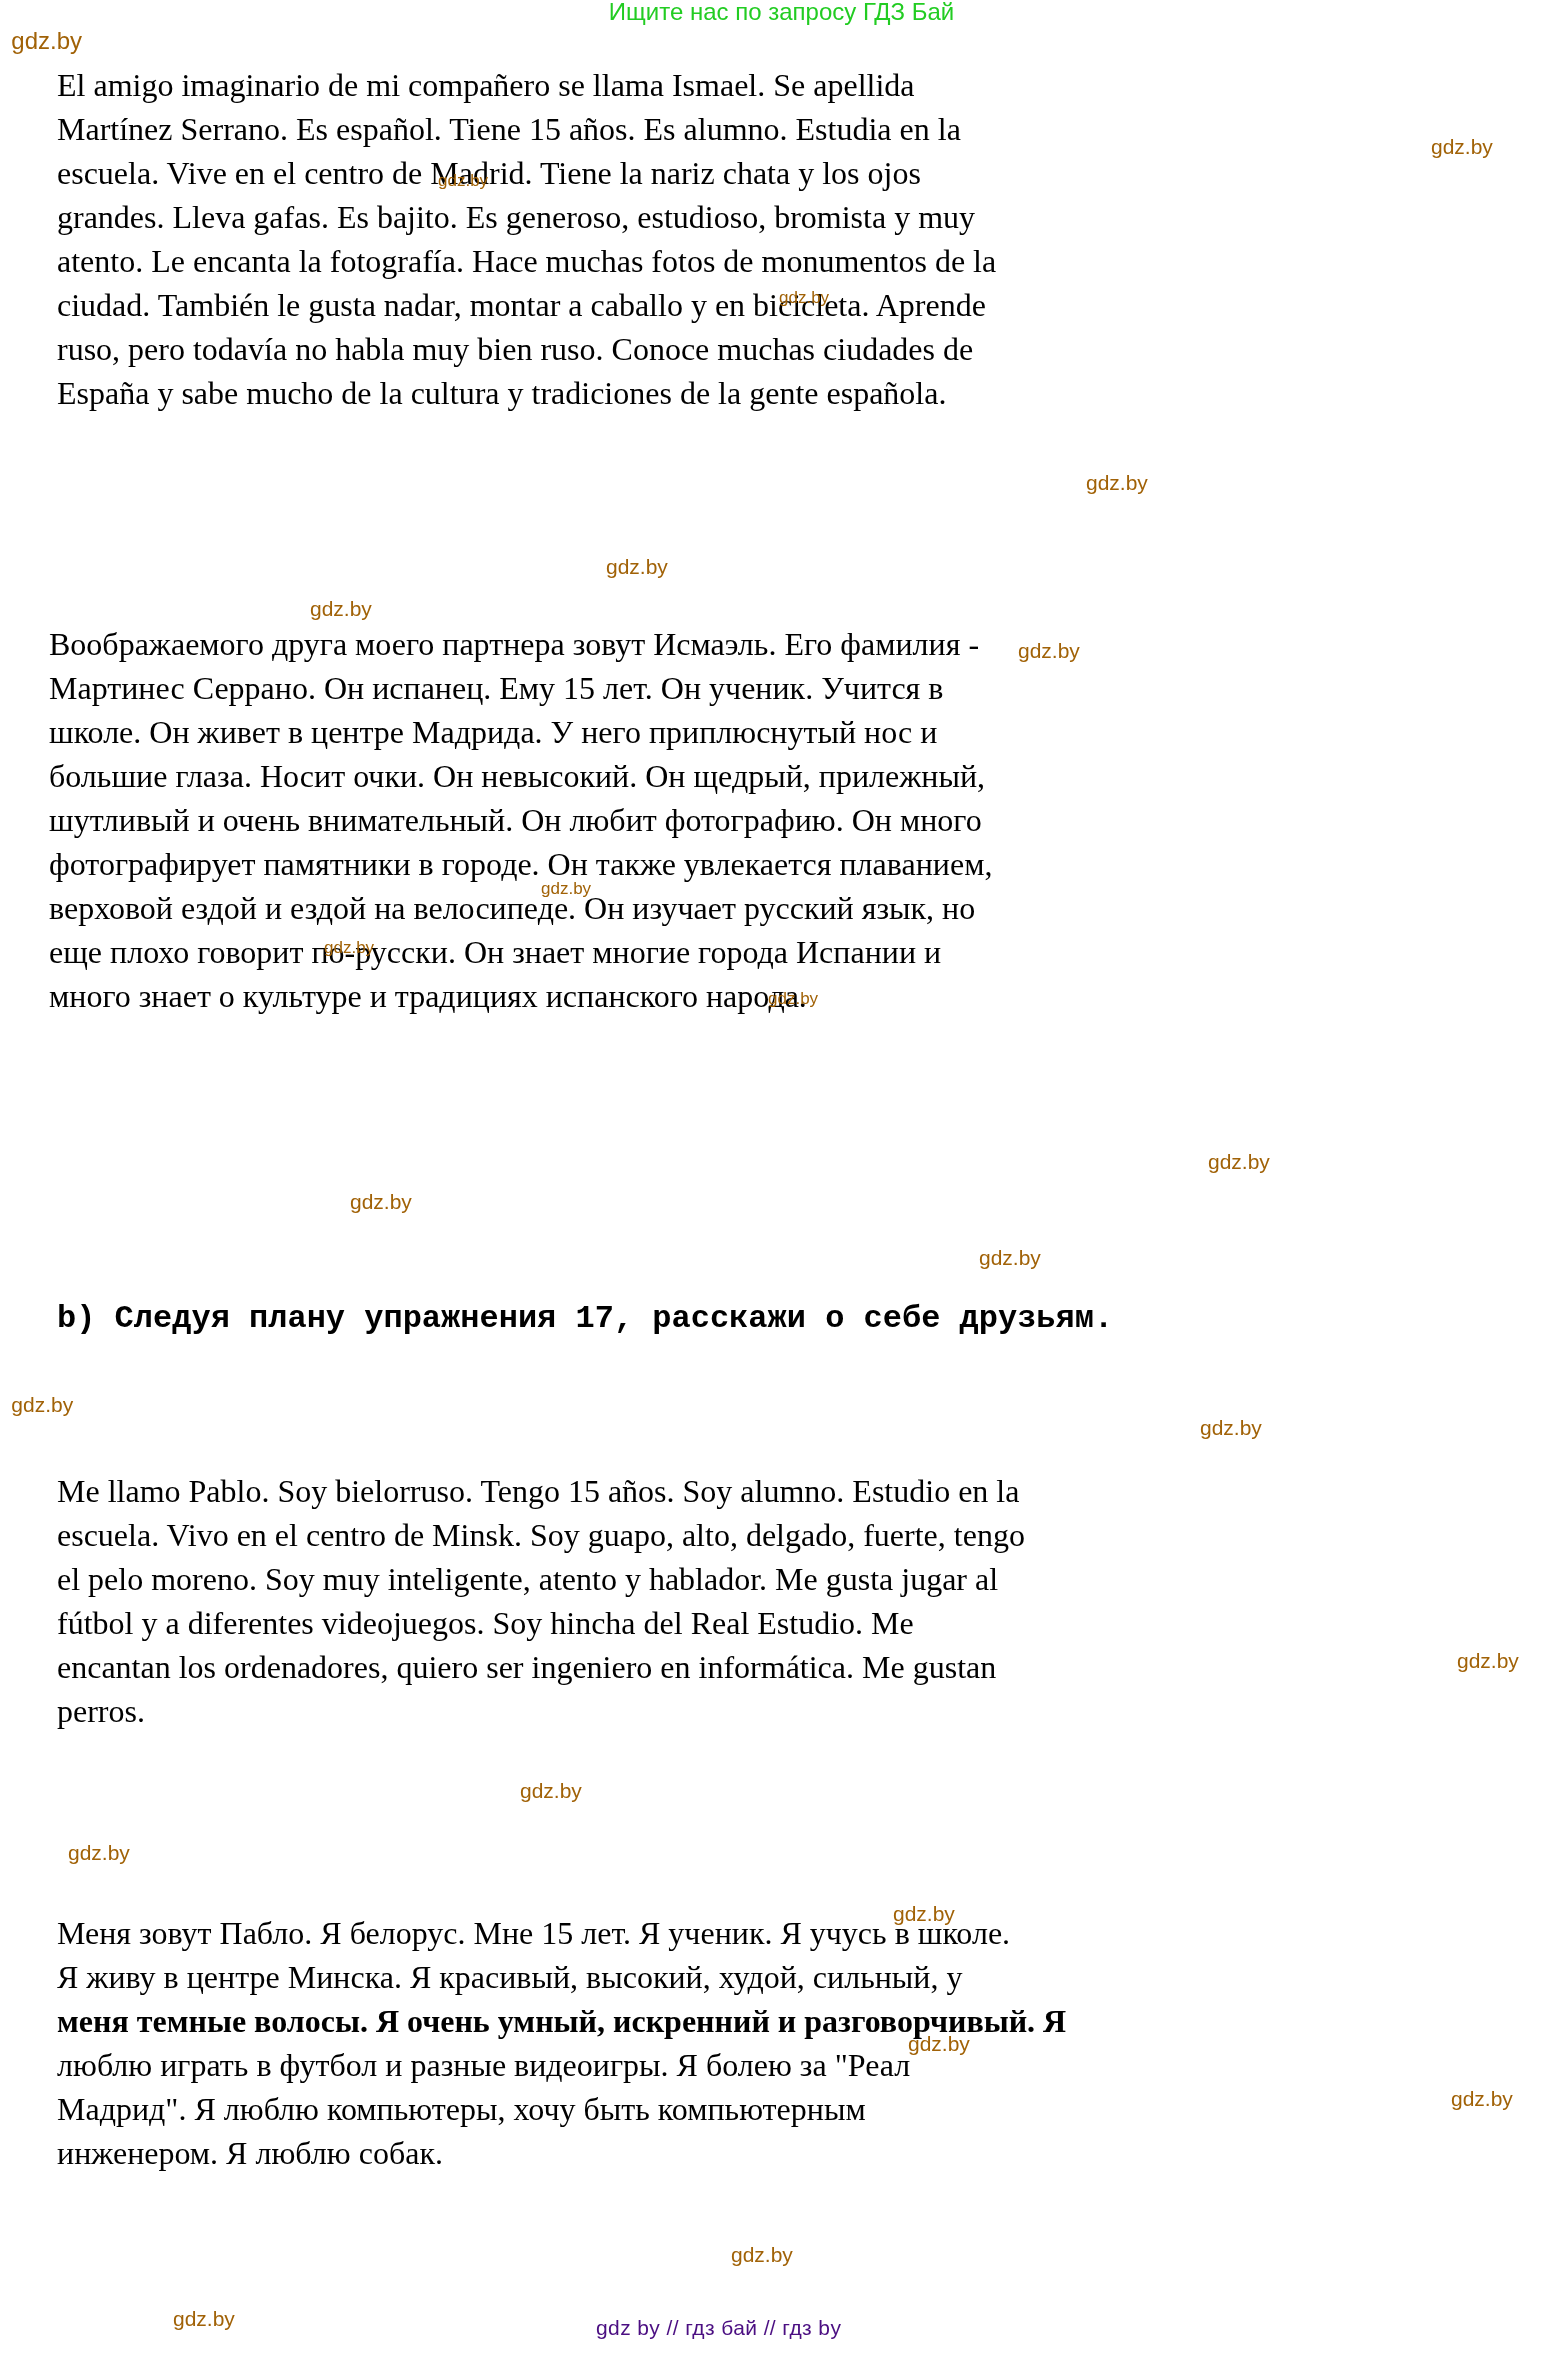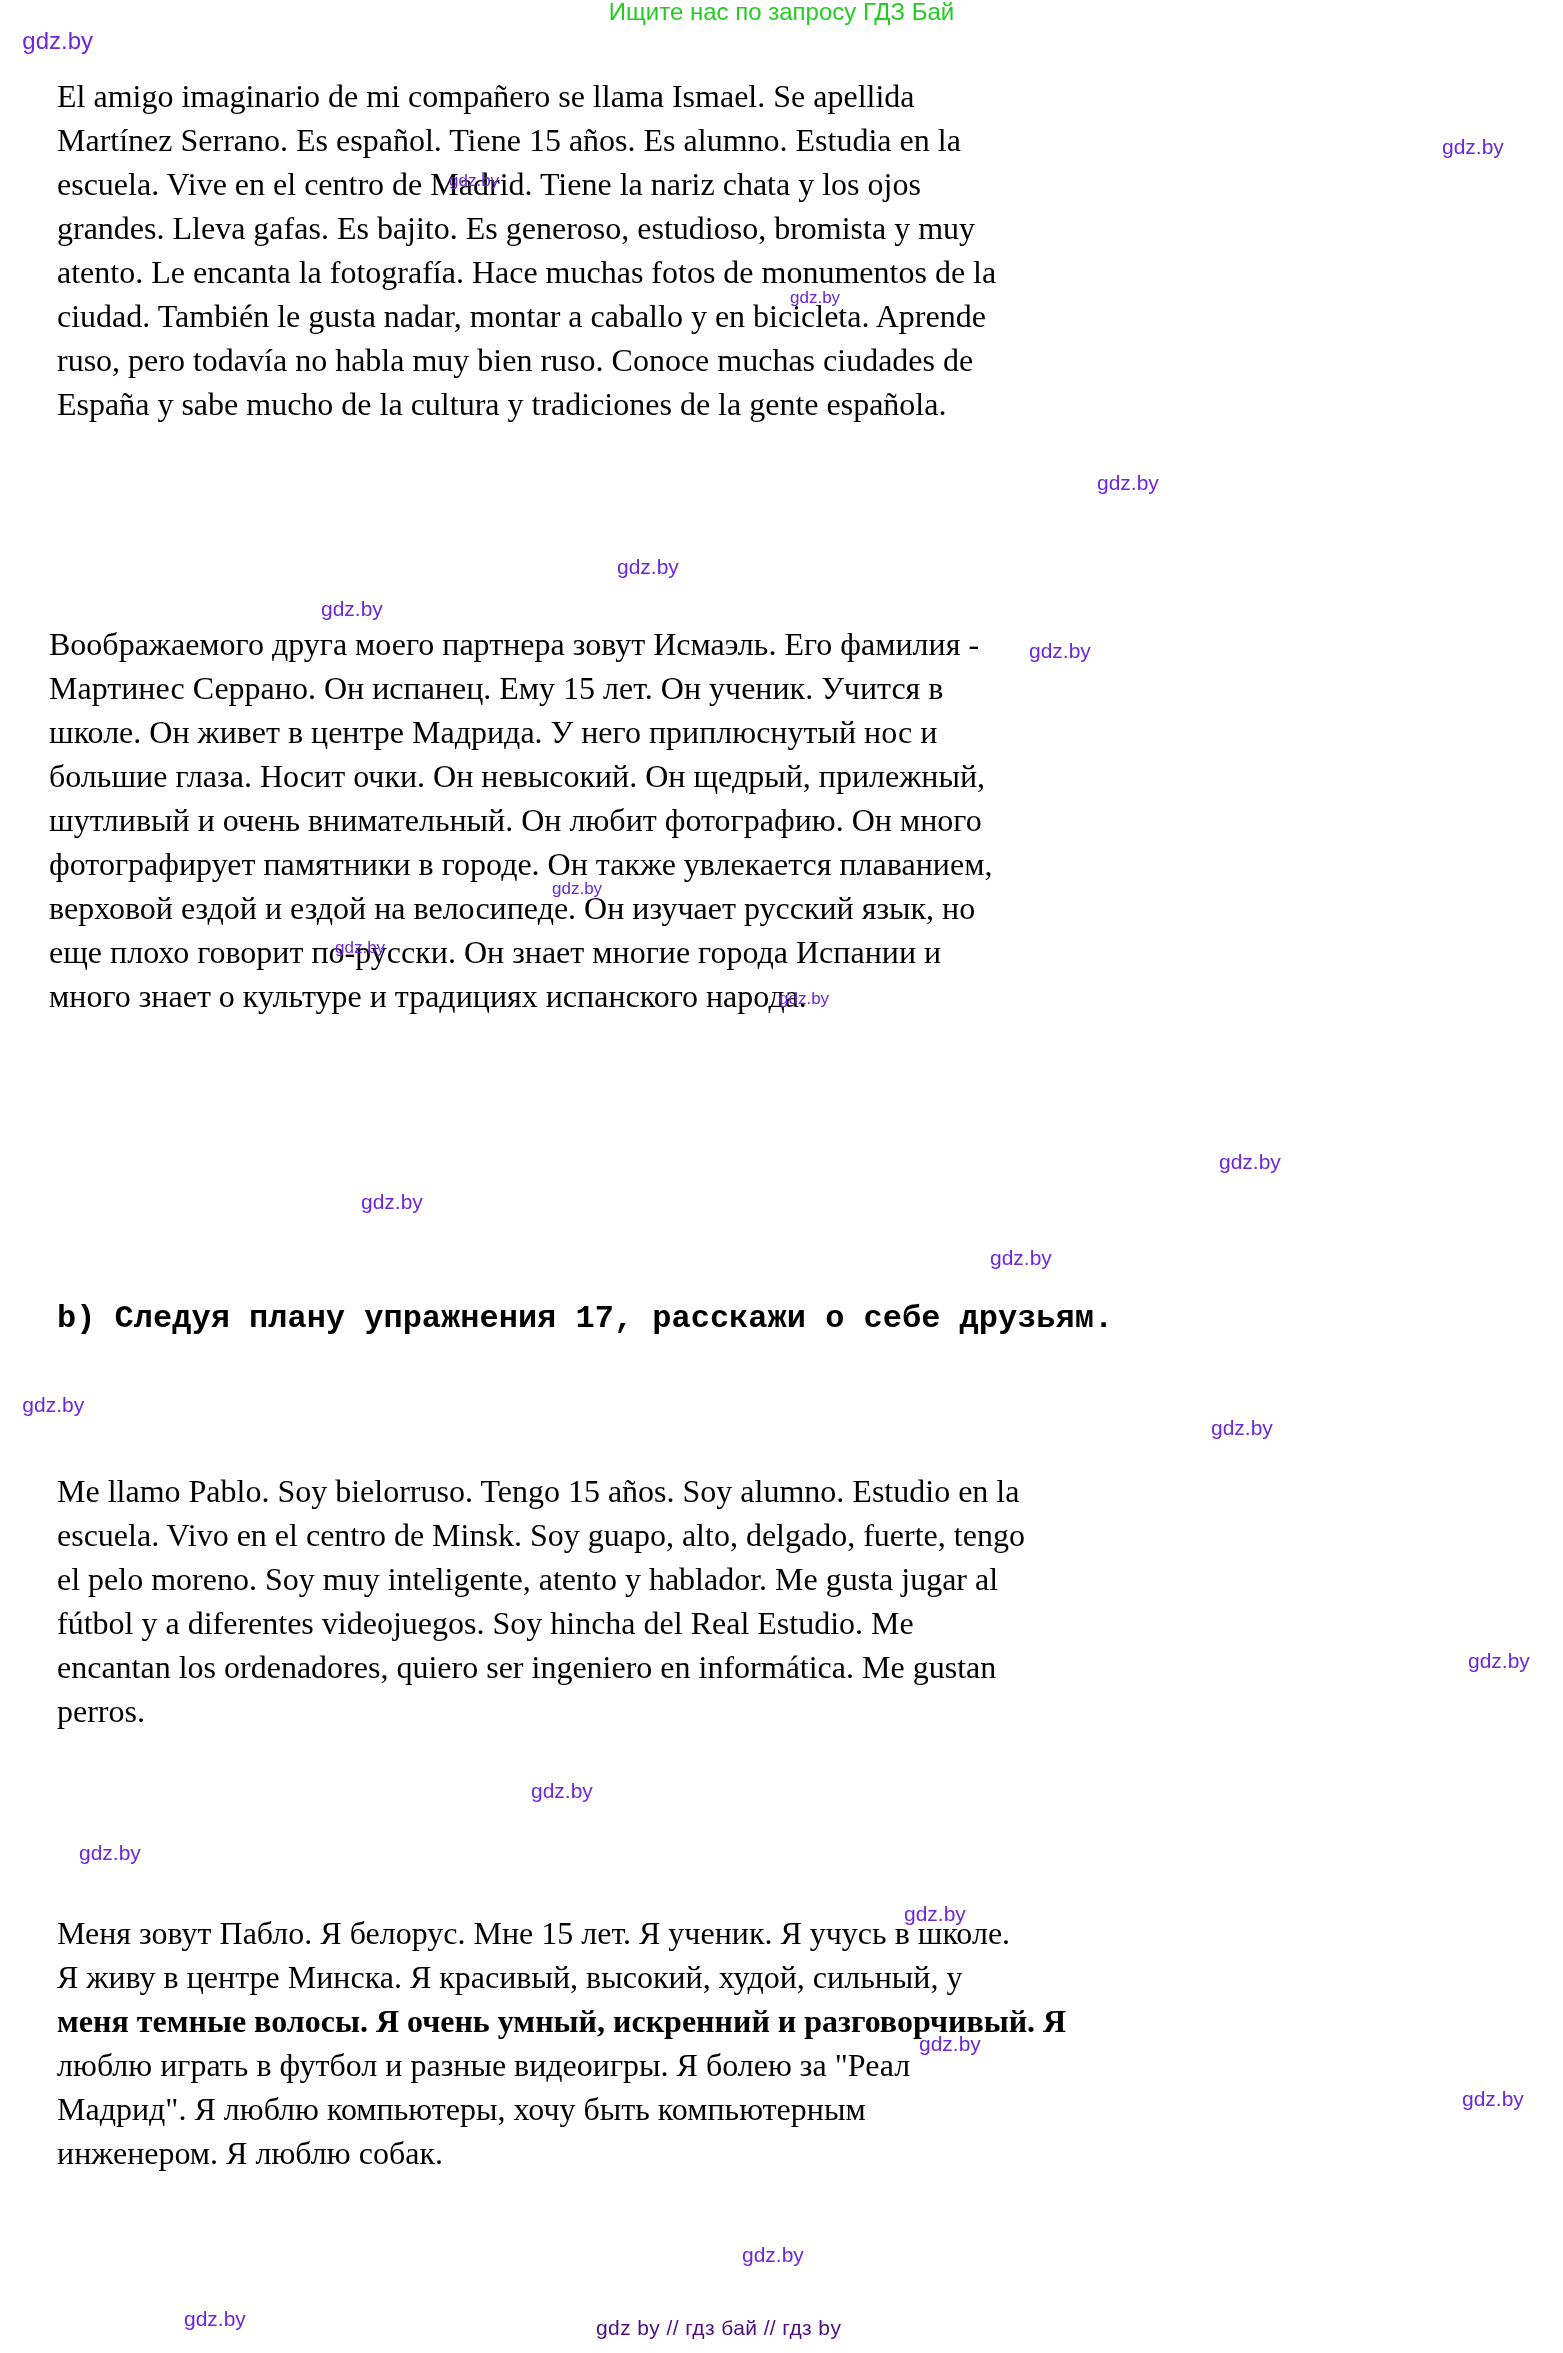--- a/index.html
+++ b/index.html
@@ -31,24 +31,23 @@
     font-weight: 400;
     color: #22cc22;
     letter-spacing: 0px;
     white-space: nowrap;
   }
 
   
   .wm {
     position: absolute;
     font-family: "Liberation Sans", sans-serif;
-    color: #6d28d9;
+    color: #a16207;
     white-space: nowrap;
     line-height: 1;
-    margin-left: 11px;
   }
   .wm.sm { font-size: 17px; }
   .wm.md { font-size: 21px; }
   .wm.lg { font-size: 24px; }
 
   
   .para {
     position: absolute;
     font-family: "Liberation Serif", serif;
     font-size: 32px;
@@ -80,21 +79,21 @@
   }
 </style>
 </head>
 <body>
 
 <div id="page">
 
   <div class="promo-header">Ищите нас по запросу ГДЗ Бай</div>
 
   <div class="para" id="para-es-a" style="left:57px; top:63px; width:1459px;">
-      <div><span class="ln" style="display: inline-block; transform-origin: left center; transform: scaleX(1); margin-top: 11px;">El amigo imaginario de mi compañero se llama Ismael. Se apellida</span></div>
+      <div><span class="ln" style="display: inline-block; transform-origin: left center; transform: scaleX(1);">El amigo imaginario de mi compañero se llama Ismael. Se apellida</span></div>
       <div><span class="ln" style="display: inline-block; transform-origin: left center; transform: scaleX(1);">Martínez Serrano. Es español. Tiene 15 años. Es alumno. Estudia en la</span></div>
       <div><span class="ln" style="display: inline-block; transform-origin: left center; transform: scaleX(1);">escuela. Vive en el centro de Madrid. Tiene la nariz chata y los ojos</span></div>
       <div><span class="ln" style="display: inline-block; transform-origin: left center; transform: scaleX(1);">grandes. Lleva gafas. Es bajito. Es generoso, estudioso, bromista y muy</span></div>
       <div><span class="ln" style="display: inline-block; transform-origin: left center; transform: scaleX(1);">atento. Le encanta la fotografía. Hace muchas fotos de monumentos de la</span></div>
       <div><span class="ln" style="display: inline-block; transform-origin: left center; transform: scaleX(1);">ciudad. También le gusta nadar, montar a caballo y en bicicleta. Aprende</span></div>
       <div><span class="ln" style="display: inline-block; transform-origin: left center; transform: scaleX(1);">ruso, pero todavía no habla muy bien ruso. Conoce muchas ciudades de</span></div>
       <div><span class="ln" style="display: inline-block; transform-origin: left center; transform: scaleX(1);">España y sabe mucho de la cultura y tradiciones de la gente española.</span></div>
     </div>
 
   <div class="para" id="para-ru-a" style="left:49px; top:622px; width:1459px;">

